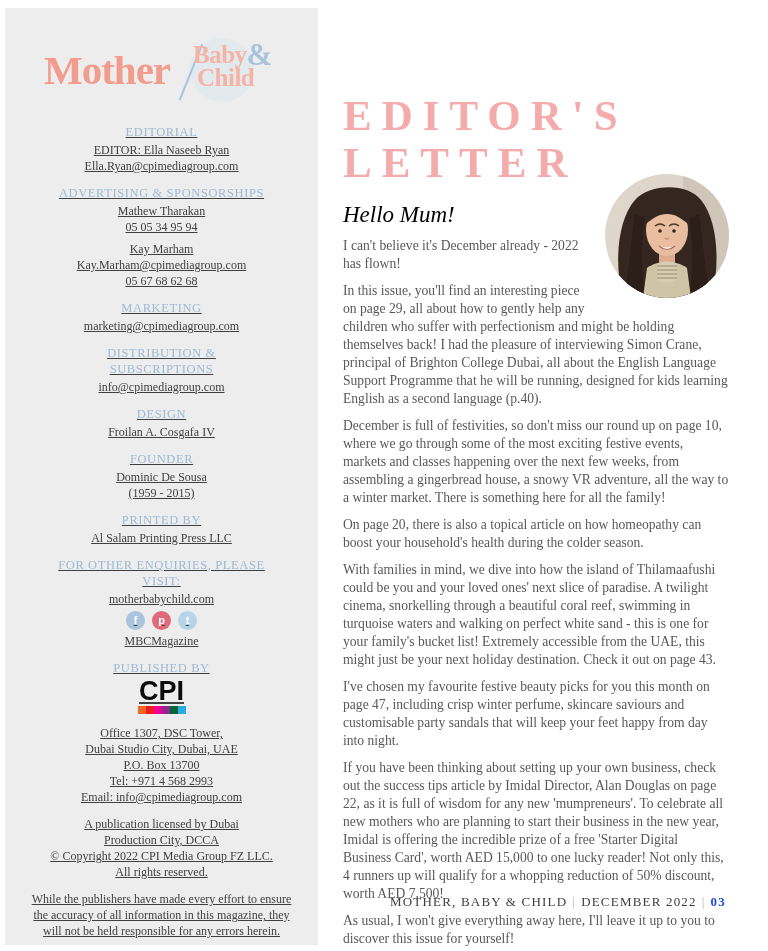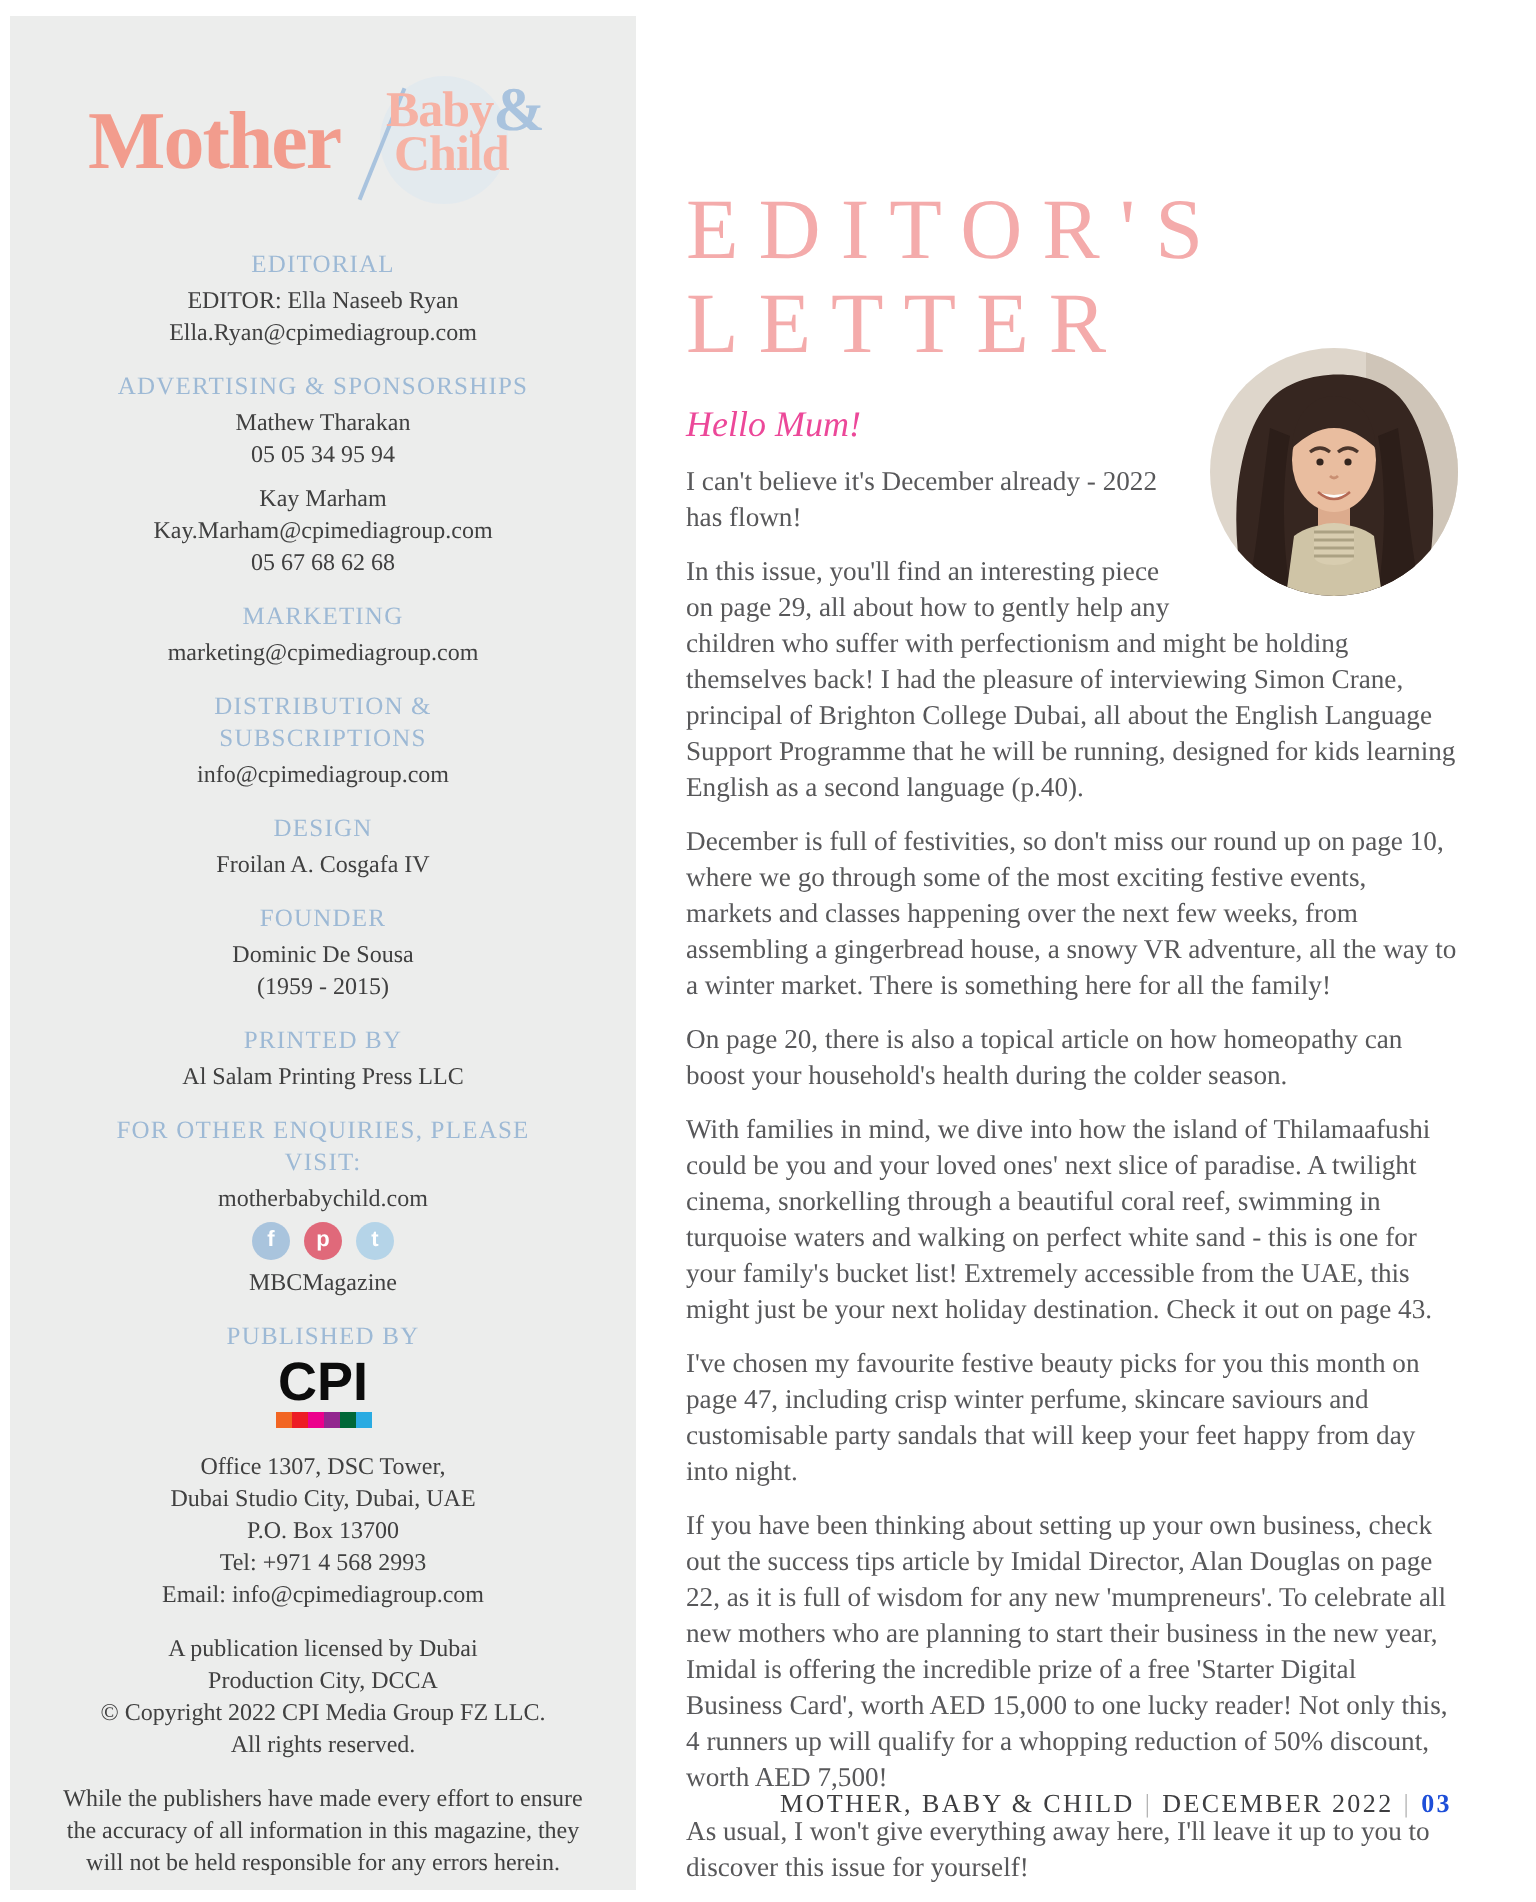--- a/index.html
+++ b/index.html
@@ -5,21 +5,21 @@
   html,body{margin:0;padding:0;}
   body{
     width:768px;height:951px;position:relative;background:#ffffff;
     font-family:"Liberation Serif","DejaVu Serif",serif;
     -webkit-font-smoothing:antialiased;overflow:hidden;
   }
   
   .sidebar{
     position:absolute;left:5px;top:8px;width:313px;height:937px;
     background:#ecedec;text-align:center;overflow:hidden;
-    color:#404040;font-size:12px;line-height:16px;
+    color:#404040;font-size:12px;line-height:16px;text-decoration:underline;
   }
   .logo{position:relative;width:235px;height:66px;margin:34px auto 16px auto;text-align:left;}
   .logo-circle{position:absolute;left:146px;top:-4px;width:64px;height:64px;border-radius:50%;
     background:#dfe8f0;opacity:.65;}
   .logo-mother{position:absolute;left:0;top:8px;font-size:41px;font-weight:bold;color:#f29c8d;
     letter-spacing:-1px;line-height:40px;}
   .logo-slash{position:absolute;left:146px;top:0px;width:2px;height:60px;background:#a9c3de;
     transform:rotate(22deg);}
   .logo-right{position:absolute;left:149px;top:2px;line-height:22px;}
   .logo-baby{font-size:25px;font-weight:bold;color:#f6b2a4;letter-spacing:-0.5px;}
@@ -38,27 +38,27 @@
   .social-tw{background:#b5d4e8;}
   .cpi-logo{margin:2px auto 0 auto;width:60px;}
   .cpi-text{font-family:"Liberation Sans",sans-serif;font-weight:bold;font-size:27px;line-height:27px;
     color:#0c0c0c;letter-spacing:0;}
   .cpi-stripe{display:flex;width:48px;height:8px;margin:1px auto 0 auto;}
   .cpi-stripe span{flex:1;}
   .side-block{margin:0 18px 11px 18px;}
   .disclaimer{margin:0 18px 9px 18px;}
   
   .main{position:absolute;left:343px;top:92px;width:386px;color:#58585a;}
-  .title{color:#f4abab;font-size:43px;line-height:47px;letter-spacing:10px;font-weight:normal;margin:0 0 16px 0;}
+  .title{color:#f4abab;font-size:43px;line-height:47px;letter-spacing:10px;font-weight:bold;margin:0 0 16px 0;}
   .portrait{
     float:right;width:124px;height:124px;border-radius:50%;
     shape-outside:circle(54%);shape-margin:10px;
     margin:-28px 0 8px 14px;
   }
-  .salutation{font-style:italic;font-size:18px;color:#ec4899;margin:0 0 9px 0;}
+  .salutation{font-style:italic;font-size:23px;color:#000000;margin:0 0 9px 0;}
   .main p.body-par{font-size:13.6px;line-height:18px;margin:0 0 9px 0;}
   
   .footer{
     position:absolute;right:42px;top:894px;font-size:13px;letter-spacing:1.2px;color:#3d3d3f;
   }
   .footer .bar{color:#b5b5b5;margin:0 5px;}
   .footer .pagenum{font-weight:bold;color:#1d4ed8;}
 </style>
 </head>
 <body>

